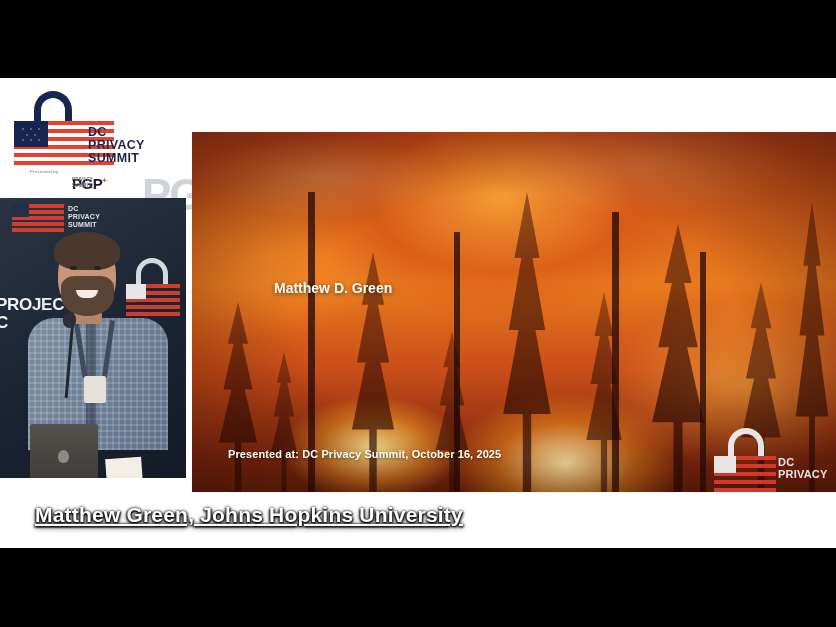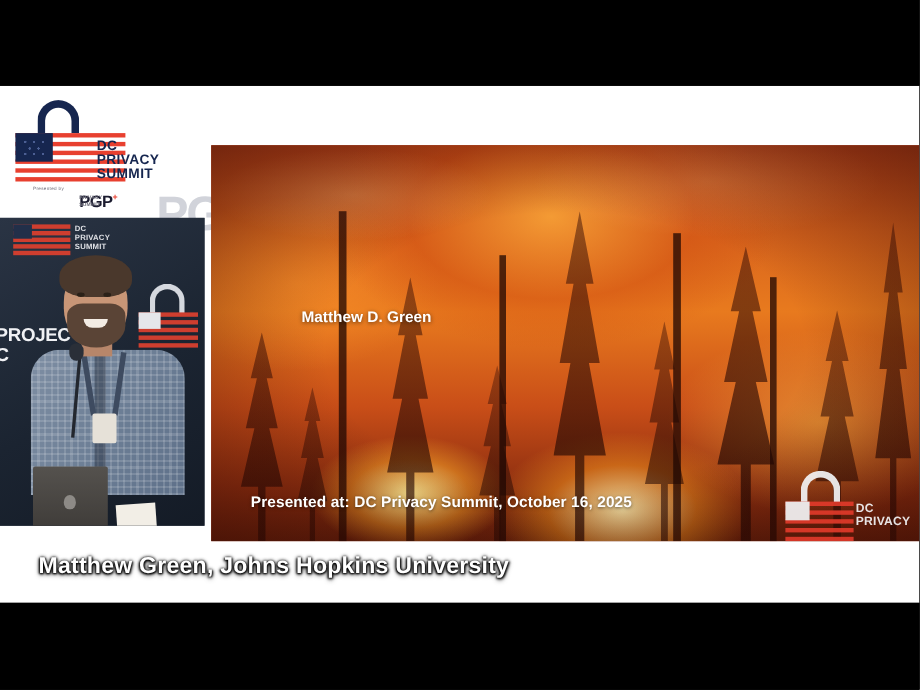--- a/index.html
+++ b/index.html
@@ -423,21 +423,21 @@
     font-size: 14px;
     font-weight: bold;
     text-shadow: 0 1px 4px rgba(0,0,0,0.6);
     z-index: 6;
     margin-left: 40px;
   }
   .slide-footnote {
     position: absolute;
     left: 36px; top: 316px;
     color: #ffffff;
-    font-size: 14px;
+    font-size: 11px;
     font-weight: bold;
     letter-spacing: 0.1px;
     text-shadow: 0 1px 3px rgba(0,0,0,0.55);
     z-index: 6;
   }
 
   
   .slide-watermark {
     position: absolute;
     right: 8px; bottom: -18px;
@@ -493,20 +493,21 @@
     font-size: 21px;
     font-weight: bold;
     color: #ffffff;
     letter-spacing: 0.2px;
     text-shadow:
       0 0 3px rgba(0,0,0,0.95),
       1px 1px 2px rgba(0,0,0,0.9),
       -1px 1px 2px rgba(0,0,0,0.9),
       0 2px 5px rgba(0,0,0,0.7);
     white-space: nowrap;
+    text-decoration: underline;
   }
 </style>
 </head>
 <body>
 
 <div class="video-frame">
 
   <div class="stage">
 
     <div class="bg-pgp-watermark">PGP</div>

